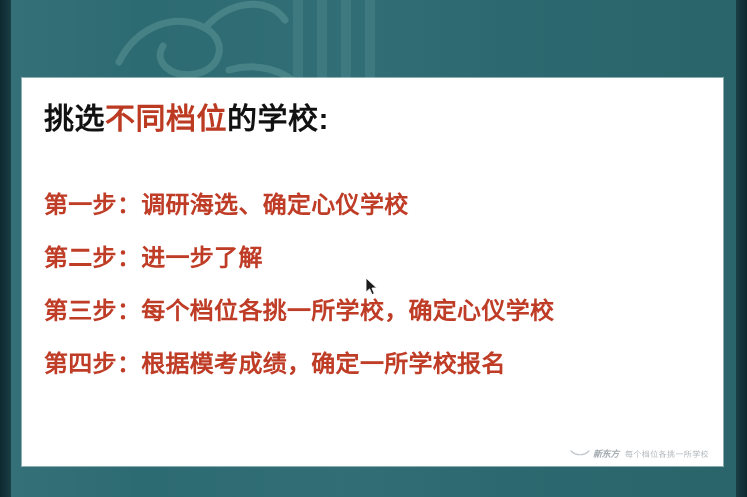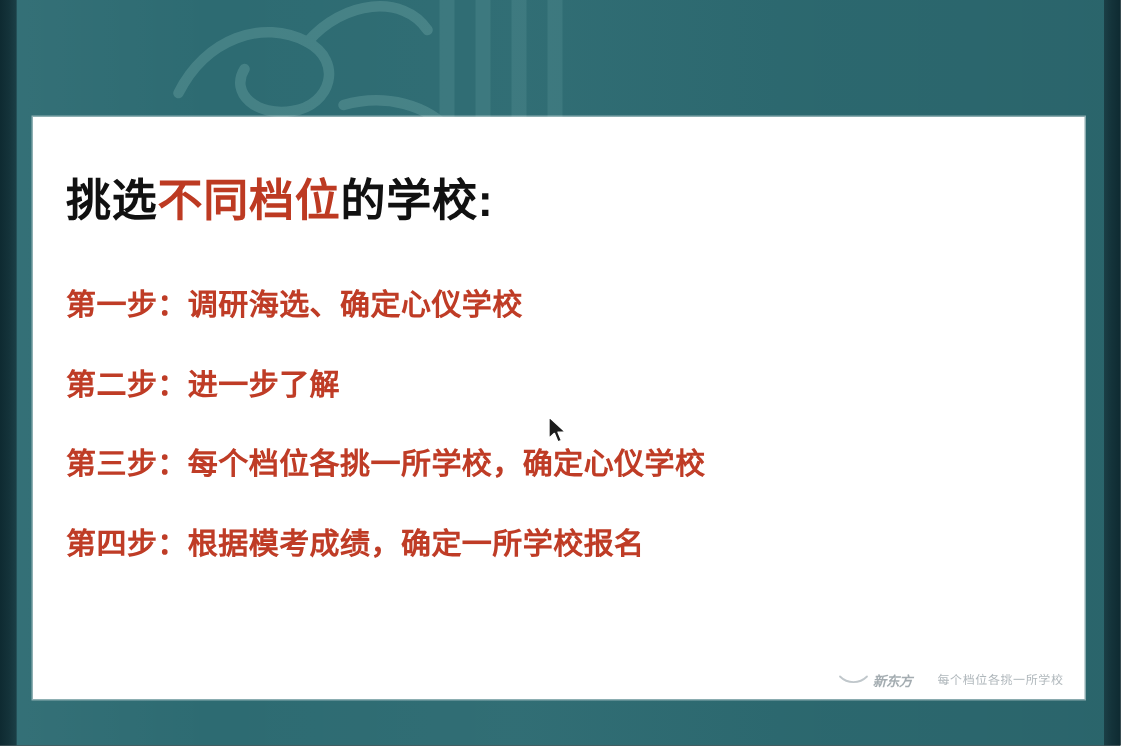--- a/index.html
+++ b/index.html
@@ -77,54 +77,55 @@
     width: 701px;
     height: 388px;
     background: #ffffff;
     box-shadow: 0 0 0 1px rgba(255,255,255,0.45);
   }
 
   
   #slide-title {
     position: absolute;
     left: 22px;
-    top: 40px;
+    top: 24px;
     font-size: 30px;
     font-weight: 700;
     letter-spacing: 0.5px;
     line-height: 1.1;
     white-space: nowrap;
     color: #111111;
   }
   #slide-title .accent { color: #bd3a22; }
 
   
   #steps-list {
     position: absolute;
     left: 22px;
     top: 100px;
     width: 660px;
   }
   .step-line {
-    font-size: 20px;
+    font-size: 24px;
     font-weight: 700;
     color: #bf3c26;
     line-height: 53px;
     height: 53px;
     white-space: nowrap;
     letter-spacing: 0.3px;
   }
 
   
   #brand-logo {
     position: absolute;
     right: 14px;
     bottom: 6px;
     display: flex;
-    gap: 17px;
+    align-items: center;
+    gap: 6px;
     opacity: 0.55;
     filter: blur(0.35px);
     font-family: Liberation Serif, serif;
   }
   #brand-mark {
     display: flex;
     align-items: center;
     gap: 3px;
   }
   #brand-mark-glyph {

